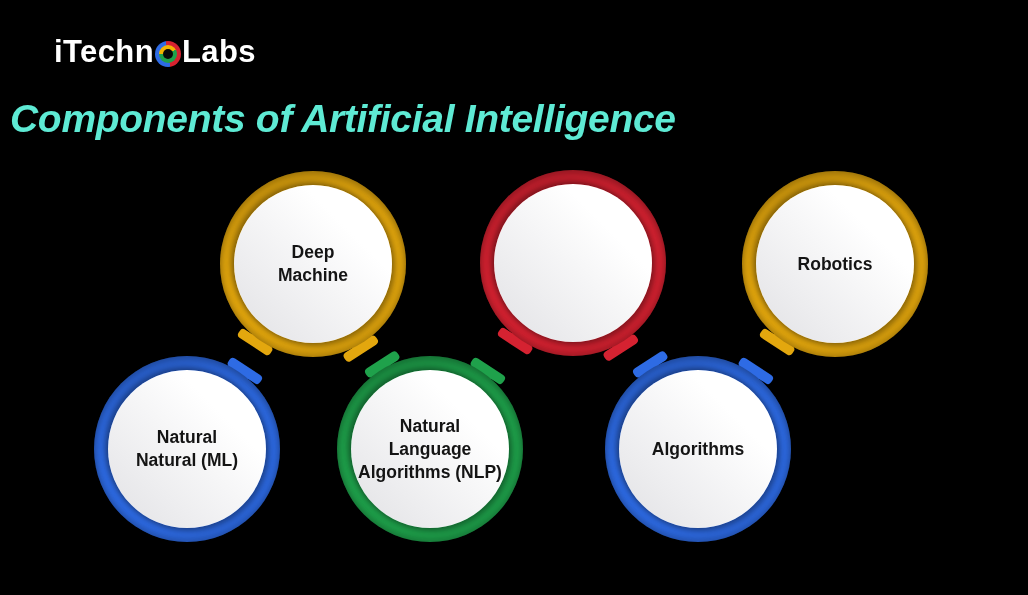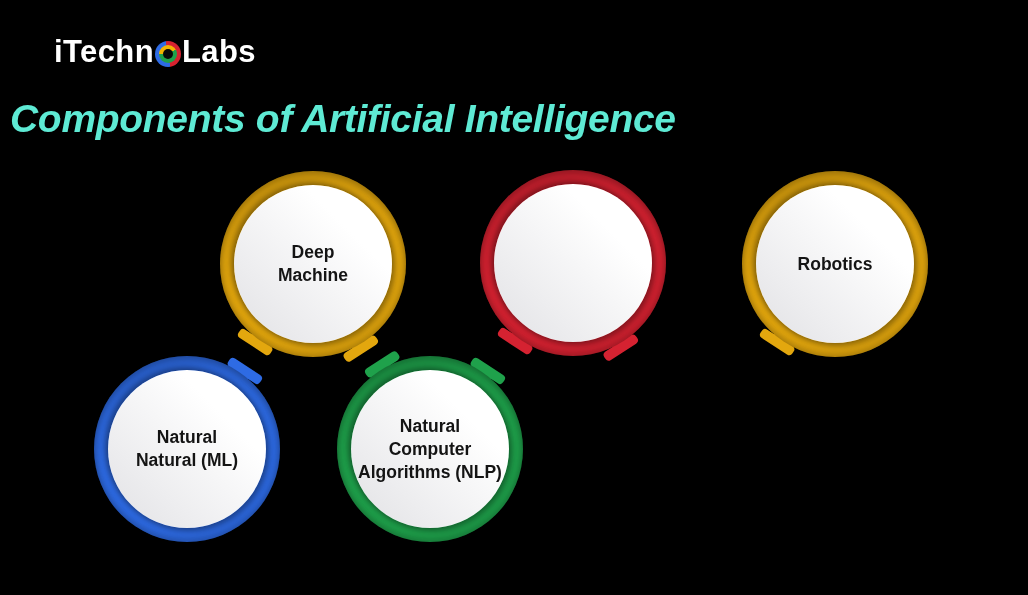--- a/index.html
+++ b/index.html
@@ -142,19 +142,34 @@
         <i class="bar"></i>
       </div>
     <div class="stub" style="--r:213deg">
         <i class="stem"></i>
         <i class="bar"></i>
       </div>
     <div class="ring"></div>
     <div class="inner"></div>
     <div class="label">
       <div>Natural</div>
-      <div>Computer</div>
+      <div>Language</div>
       <div>Algorithms (NLP)</div>
     </div>
   </div>
 
+  <div class="node" style="left: 595px; top: 356px; --c: #2E6BE4;">
+    <div class="stub" style="--r:147deg">
+        <i class="stem"></i>
+        <i class="bar"></i>
+      </div>
+    <div class="stub" style="--r:213deg">
+        <i class="stem"></i>
+        <i class="bar"></i>
+      </div>
+    <div class="ring"></div>
+    <div class="inner"></div>
+    <div class="label">
+      <div>Algorithms</div>
+    </div>
+  </div>
 
 </div>
 
 </body></html>

